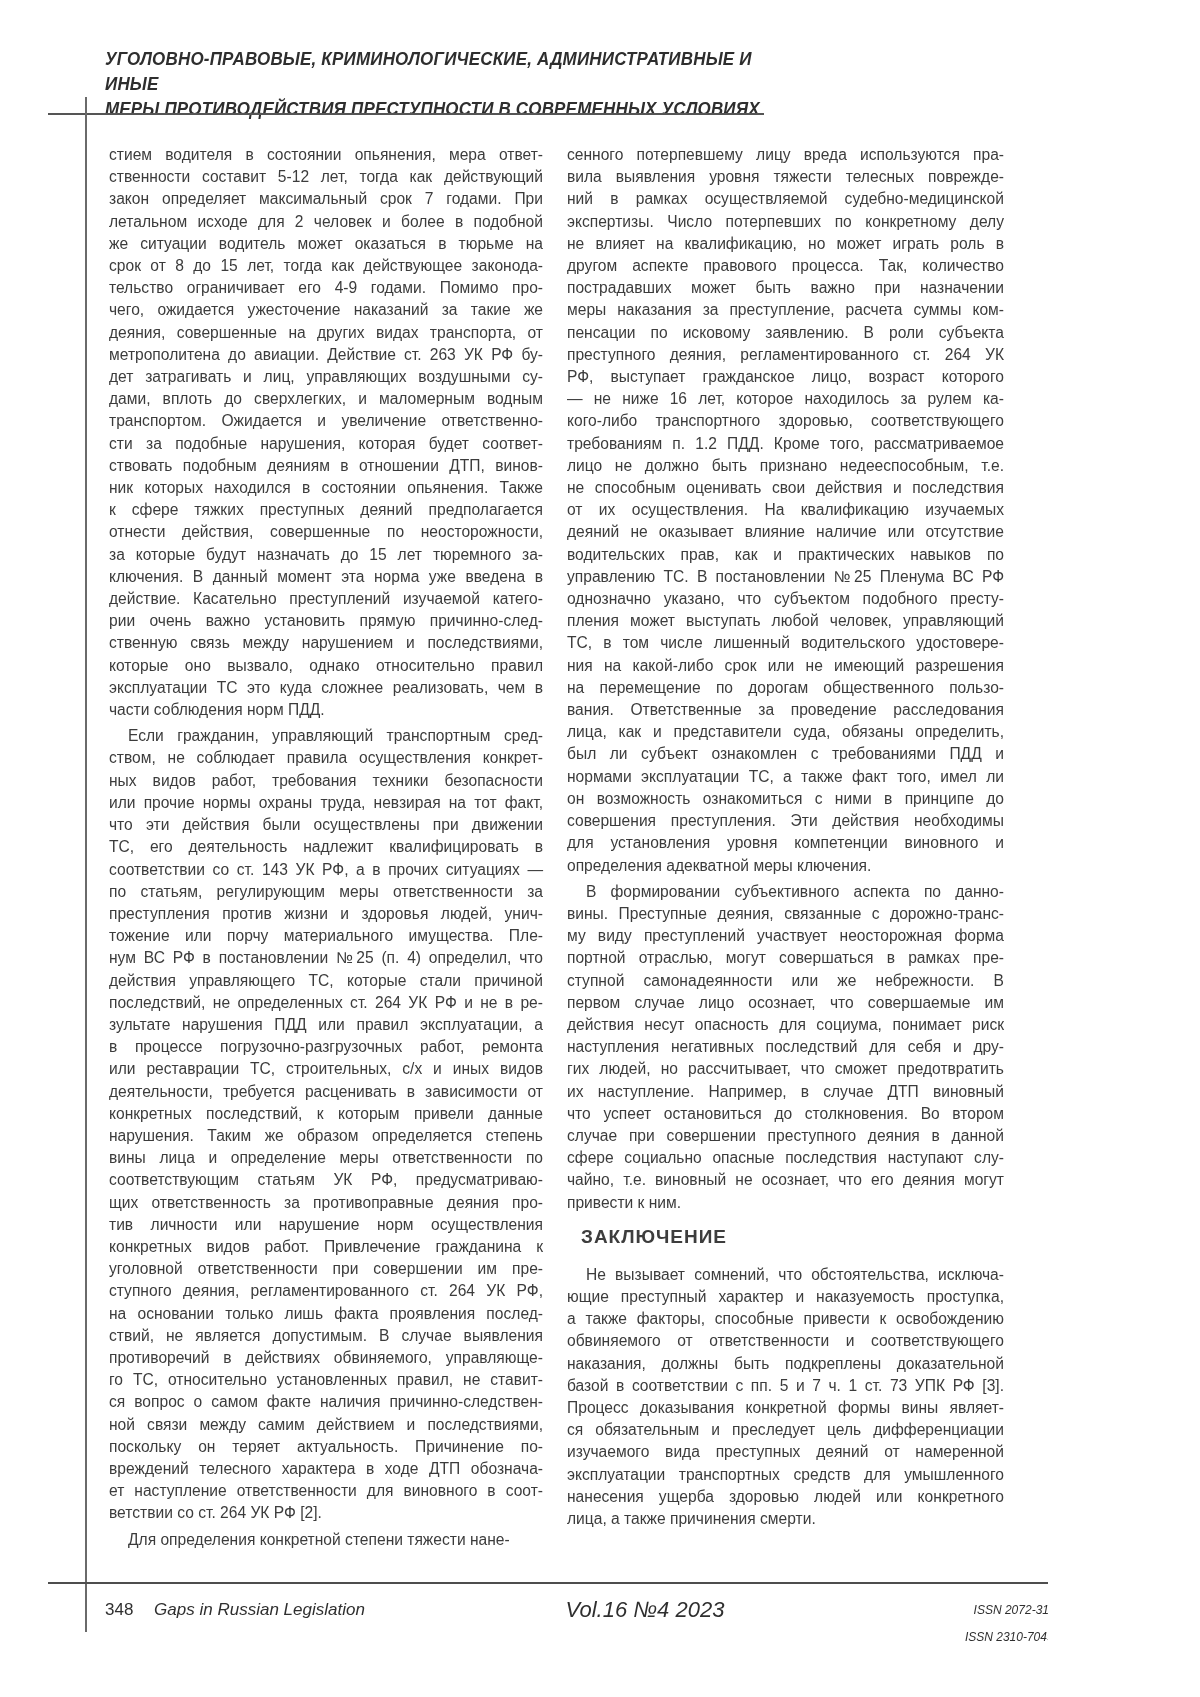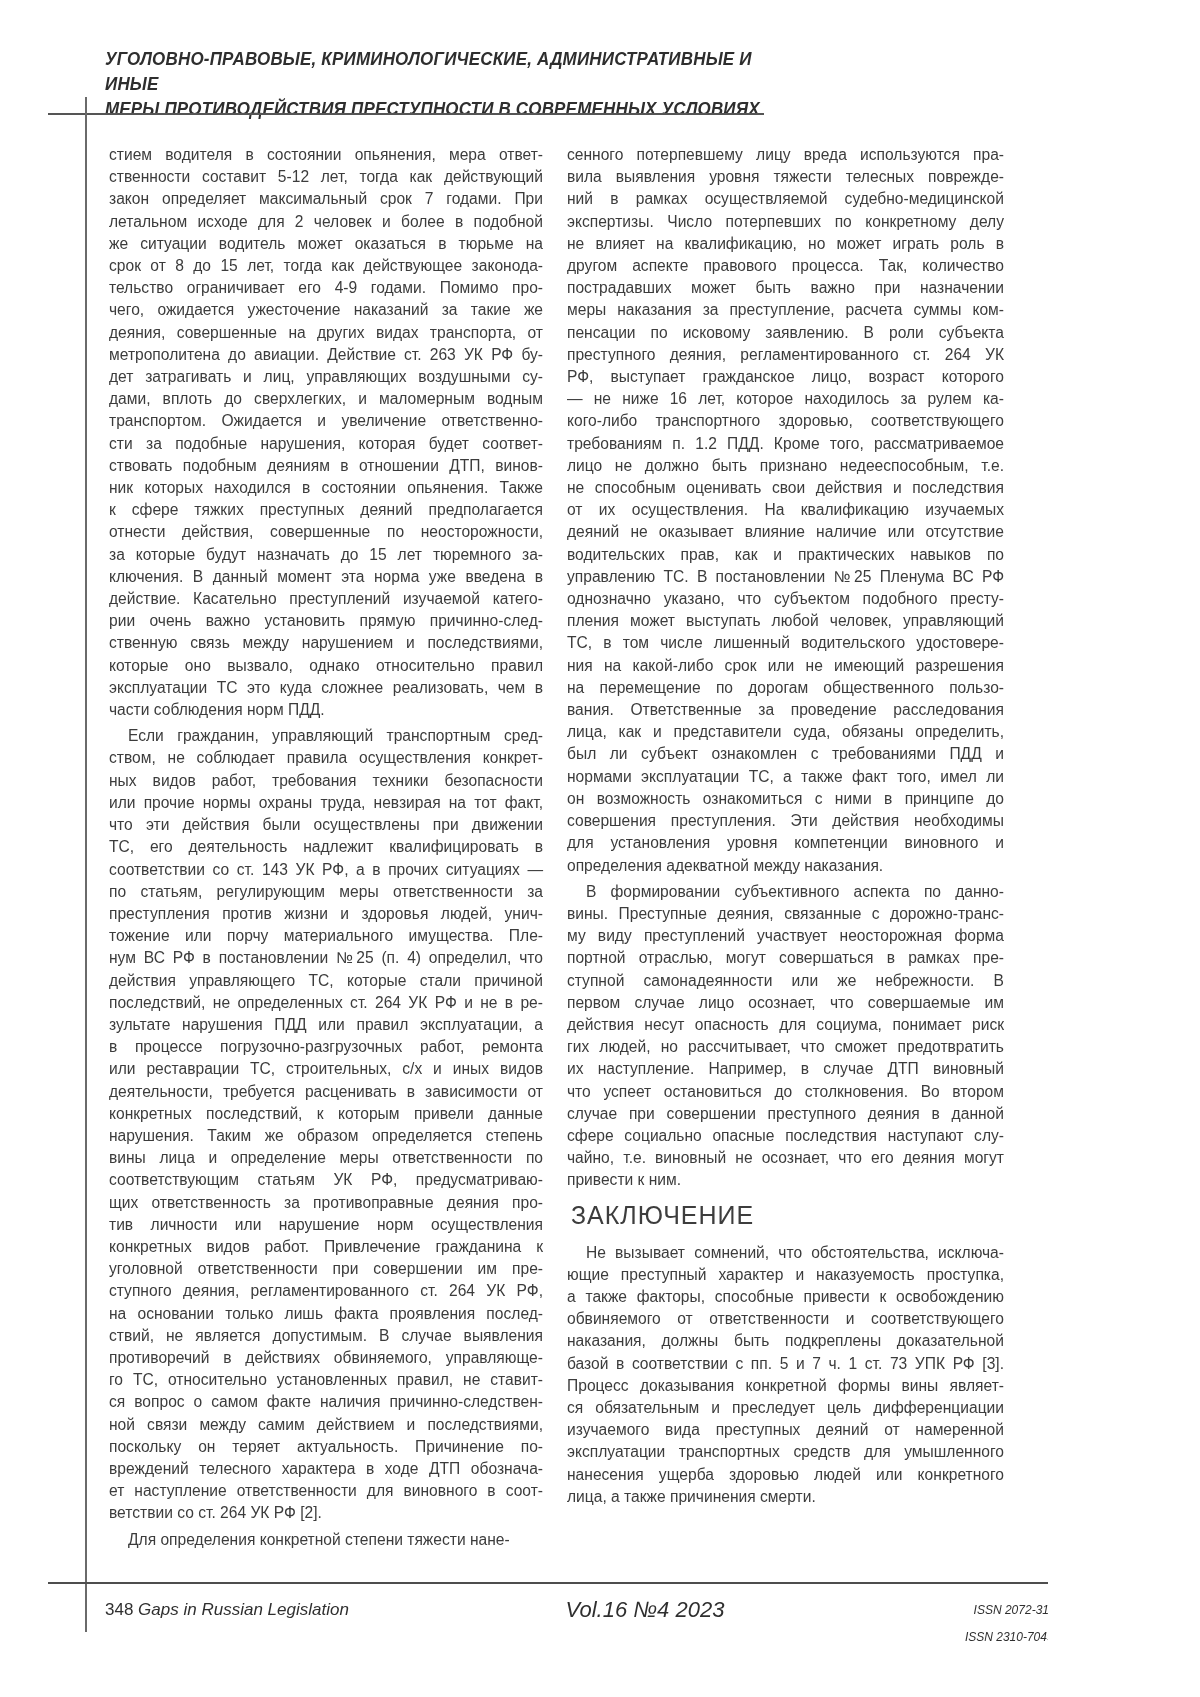--- a/index.html
+++ b/index.html
@@ -40,33 +40,33 @@
     color: #3c3c3c;
     overflow: hidden;
   }
   .col-left  { left: 105px; width: 442px; height: 1420px; }
   .col-right { left: 563px; width: 445px; height: 1420px; }
   .para { margin: 4px; }
   .tline { text-align: justify; text-align-last: justify; }
   .tline.lastline { text-align-last: left; }
   .para.indent .tline:first-child { text-indent: 19px; }
   .section-heading {
-    margin: 10px 0 14px 8px;
-    font-size: 25px;
-    font-weight: normal;
+    margin: 10px 0 14px 18px;
+    font-size: 19px;
+    font-weight: bold;
     line-height: 26px;
     letter-spacing: 1px;
     color: #3d3d3d;
   }
   
   .footer-left {
     position: absolute; left: 105px; top: 1597px;
     font-size: 17px; line-height: 26px; color: #2f2f2f;
   }
-  .footer-page-number { font-style: normal; }
+  .footer-page-number { font-style: normal; margin-right: 16px; }
   .footer-journal { font-style: italic; }
   .footer-center {
     position: absolute; left: 495px; top: 1597px; width: 300px;
     text-align: center; font-size: 22px; font-style: italic;
     line-height: 26px; color: #2f2f2f;
   }
   .footer-right {
     position: absolute; left: 780px; top: 1597px; width: 317px;
     text-align: right; font-size: 12px; font-style: italic;
     line-height: 27px; color: #2f2f2f;
@@ -184,30 +184,31 @@
         <div class="tline">ТС, в том числе лишенный водительского удостовере-</div>
         <div class="tline">ния на какой-либо срок или не имеющий разрешения</div>
         <div class="tline">на перемещение по дорогам общественного пользо-</div>
         <div class="tline">вания. Ответственные за проведение расследования</div>
         <div class="tline">лица, как и представители суда, обязаны определить,</div>
         <div class="tline">был ли субъект ознакомлен с требованиями ПДД и</div>
         <div class="tline">нормами эксплуатации ТС, а также факт того, имел ли</div>
         <div class="tline">он возможность ознакомиться с ними в принципе до</div>
         <div class="tline">совершения преступления. Эти действия необходимы</div>
         <div class="tline">для установления уровня компетенции виновного и</div>
-        <div class="tline lastline">определения адекватной между наказания.</div>
+        <div class="tline lastline">определения адекватной меры ключения.</div>
       </div>
     <div class="para indent">
         <div class="tline">В формировании субъективного аспекта по данно-</div>
         <div class="tline">вины. Преступные деяния, связанные с дорожно-транс-</div>
         <div class="tline">му виду преступлений участвует неосторожная форма</div>
         <div class="tline">портной отраслью, могут совершаться в рамках пре-</div>
         <div class="tline">ступной самонадеянности или же небрежности. В</div>
         <div class="tline">первом случае лицо осознает, что совершаемые им</div>
         <div class="tline">действия несут опасность для социума, понимает риск</div>
+        <div class="tline">наступления негативных последствий для себя и дру-</div>
         <div class="tline">гих людей, но рассчитывает, что сможет предотвратить</div>
         <div class="tline">их наступление. Например, в случае ДТП виновный</div>
         <div class="tline">что успеет остановиться до столкновения. Во втором</div>
         <div class="tline">случае при совершении преступного деяния в данной</div>
         <div class="tline">сфере социально опасные последствия наступают слу-</div>
         <div class="tline">чайно, т.е. виновный не осознает, что его деяния могут</div>
         <div class="tline lastline">привести к ним.</div>
       </div>
     <h2 class="section-heading">ЗАКЛЮЧЕНИЕ</h2>
     <div class="para indent">

